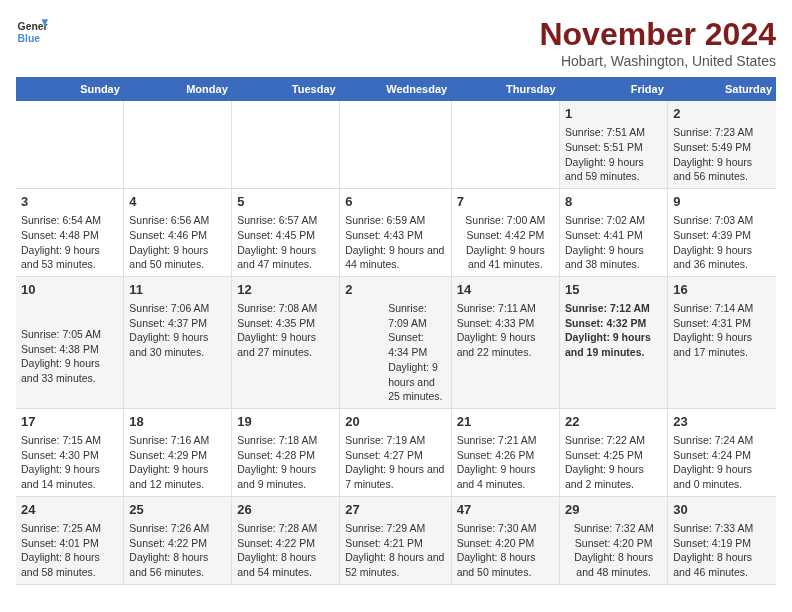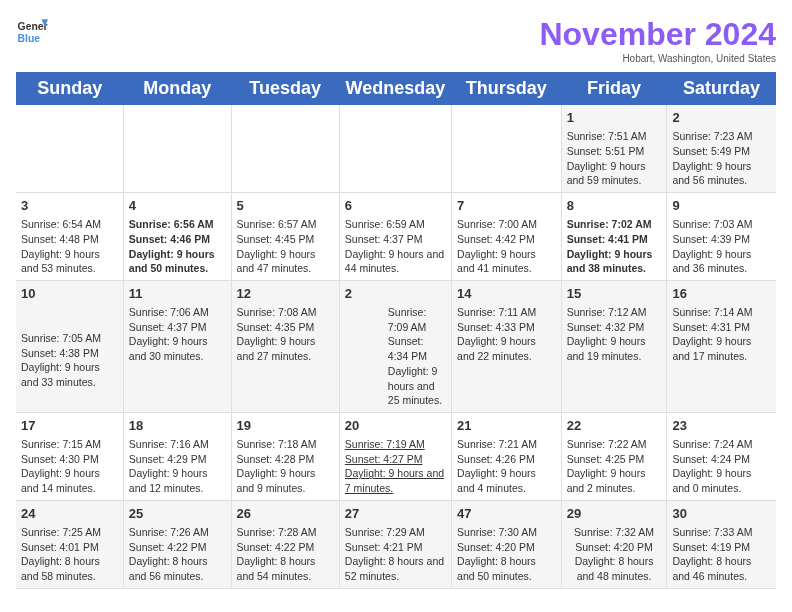--- a/index.html
+++ b/index.html
@@ -24,37 +24,37 @@
     .logo-icon {
       width: 32px;
       height: 32px;
     }
     .title-block {
       text-align: right;
     }
     .month-title {
       font-size: 32px;
       font-weight: bold;
-      color: #8b5cf6;
+      color: #7f1d1d;
     }
     .location-subtitle {
-      font-size: 10px;
+      font-size: 14px;
       color: #555;
     }
     table {
       width: 100%;
       border-collapse: collapse;
       font-size: 11px;
     }
     thead tr th {
       background-color: #3a6bbf;
       color: #fff;
       padding: 6px 4px;
-      text-align: center;
-      font-size: 18px;
+      text-align: right;
+      font-size: 11px;
       font-weight: bold;
     }
     tbody tr {
       border-bottom: 1px solid #ddd;
     }
     tbody tr:nth-child(odd) {
       background-color: #f5f5f5;
     }
     tbody tr:nth-child(even) {
       background-color: #fff;
@@ -132,45 +132,45 @@
       </tr>
       <tr>
         <td>
           <span class="day-num">3</span>
           <div class="day-info" style="white-space: pre-line;">Sunrise: 6:54 AM
 Sunset: 4:48 PM
 Daylight: 9 hours and 53 minutes.</div>
         </td>
         <td>
           <span class="day-num">4</span>
-          <div class="day-info" style="white-space: pre-line; font-weight: bold;">Sunrise: 6:56 AM
+          <div class="day-info" style="white-space: pre-line;">Sunrise: 6:56 AM
 Sunset: 4:46 PM
 Daylight: 9 hours and 50 minutes.</div>
         </td>
         <td>
           <span class="day-num">5</span>
           <div class="day-info" style="white-space: pre-line;">Sunrise: 6:57 AM
 Sunset: 4:45 PM
 Daylight: 9 hours and 47 minutes.</div>
         </td>
         <td>
           <span class="day-num">6</span>
           <div class="day-info" style="white-space: pre-line;">Sunrise: 6:59 AM
-Sunset: 4:37 PM
+Sunset: 4:43 PM
 Daylight: 9 hours and 44 minutes.</div>
         </td>
         <td>
           <span class="day-num">7</span>
-          <div class="day-info" style="white-space: pre-line;">Sunrise: 7:00 AM
+          <div class="day-info" style="white-space: pre-line; text-align: center;">Sunrise: 7:00 AM
 Sunset: 4:42 PM
 Daylight: 9 hours and 41 minutes.</div>
         </td>
         <td>
           <span class="day-num">8</span>
-          <div class="day-info" style="white-space: pre-line; font-weight: bold;">Sunrise: 7:02 AM
+          <div class="day-info" style="white-space: pre-line;">Sunrise: 7:02 AM
 Sunset: 4:41 PM
 Daylight: 9 hours and 38 minutes.</div>
         </td>
         <td>
           <span class="day-num">9</span>
           <div class="day-info" style="white-space: pre-line;">Sunrise: 7:03 AM
 Sunset: 4:39 PM
 Daylight: 9 hours and 36 minutes.</div>
         </td>
       </tr>
@@ -200,21 +200,21 @@
 Daylight: 9 hours and 25 minutes.</div>
         </td>
         <td>
           <span class="day-num">14</span>
           <div class="day-info" style="white-space: pre-line;">Sunrise: 7:11 AM
 Sunset: 4:33 PM
 Daylight: 9 hours and 22 minutes.</div>
         </td>
         <td>
           <span class="day-num">15</span>
-          <div class="day-info" style="white-space: pre-line;">Sunrise: 7:12 AM
+          <div class="day-info" style="white-space: pre-line; font-weight: bold;">Sunrise: 7:12 AM
 Sunset: 4:32 PM
 Daylight: 9 hours and 19 minutes.</div>
         </td>
         <td>
           <span class="day-num">16</span>
           <div class="day-info" style="white-space: pre-line;">Sunrise: 7:14 AM
 Sunset: 4:31 PM
 Daylight: 9 hours and 17 minutes.</div>
         </td>
       </tr>
@@ -232,21 +232,21 @@
 Daylight: 9 hours and 12 minutes.</div>
         </td>
         <td>
           <span class="day-num">19</span>
           <div class="day-info" style="white-space: pre-line;">Sunrise: 7:18 AM
 Sunset: 4:28 PM
 Daylight: 9 hours and 9 minutes.</div>
         </td>
         <td>
           <span class="day-num">20</span>
-          <div class="day-info" style="white-space: pre-line; text-decoration: underline;">Sunrise: 7:19 AM
+          <div class="day-info" style="white-space: pre-line;">Sunrise: 7:19 AM
 Sunset: 4:27 PM
 Daylight: 9 hours and 7 minutes.</div>
         </td>
         <td>
           <span class="day-num">21</span>
           <div class="day-info" style="white-space: pre-line;">Sunrise: 7:21 AM
 Sunset: 4:26 PM
 Daylight: 9 hours and 4 minutes.</div>
         </td>
         <td>

